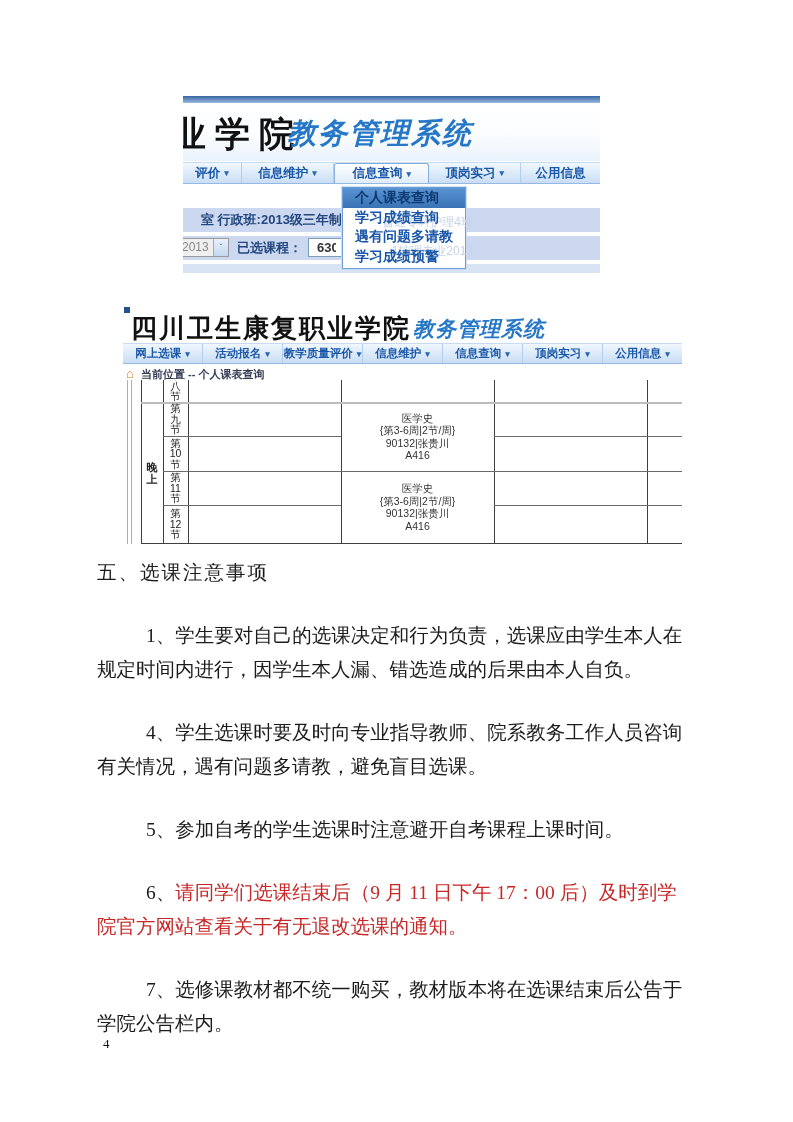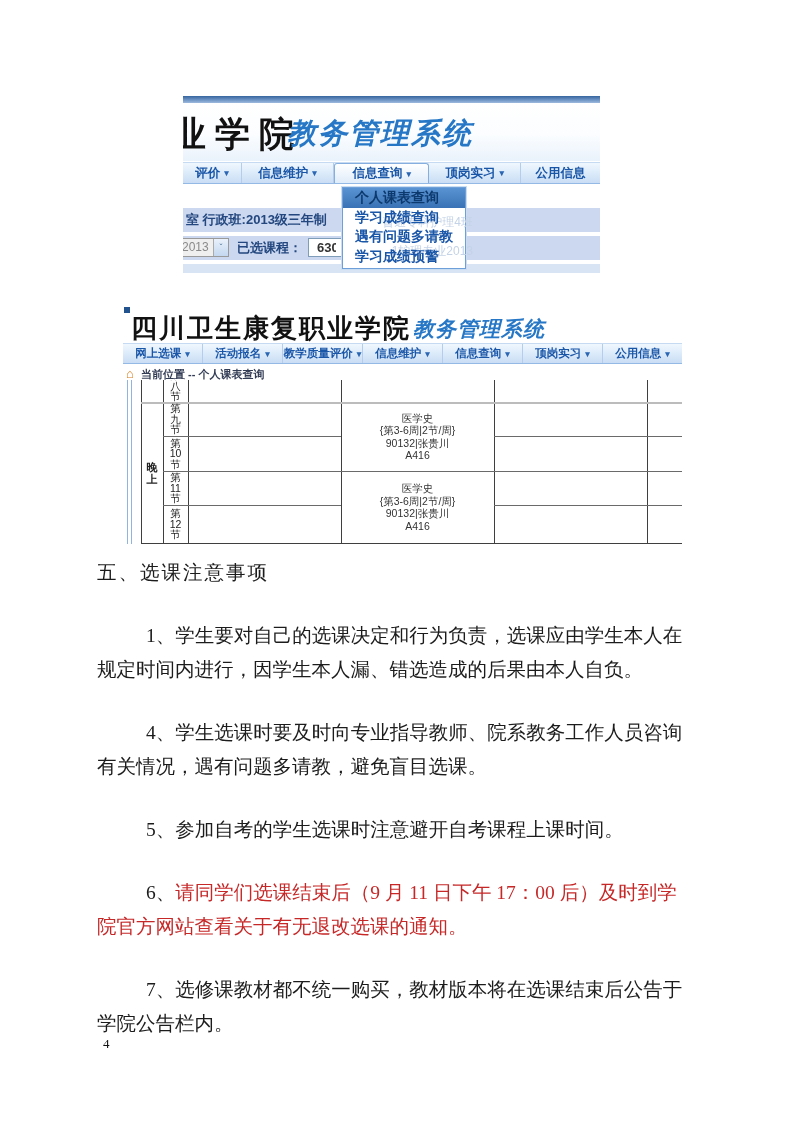--- a/index.html
+++ b/index.html
@@ -113,21 +113,21 @@
     <div class="nav-item" style="width:93px;">
       <span>顶岗实习</span>
       <span class="nav-arrow">▾</span>
     </div>
     <div class="nav-item" style="width:80px; border-right:none;">
       <span>公用信息</span>
     </div>
   </div>
 
   <div id="band1" class="abs band">
-    <span class="band-text" style="position:absolute; left:3px;">室 行政班:2013级三年制</span>
+    <span class="band-text" style="position:absolute; left:18px;">室 行政班:2013级三年制</span>
   </div>
   <div id="band2" class="abs band">
     <div class="abs fake-select">
       <span>2013</span>
       <span class="sel-btn">ˇ</span>
     </div>
     <span class="abs band-text courses-label">已选课程：</span>
     <input class="abs courses-input" value="630" style="">
   </div>
   <div id="ss1-strip" class="abs"></div>

